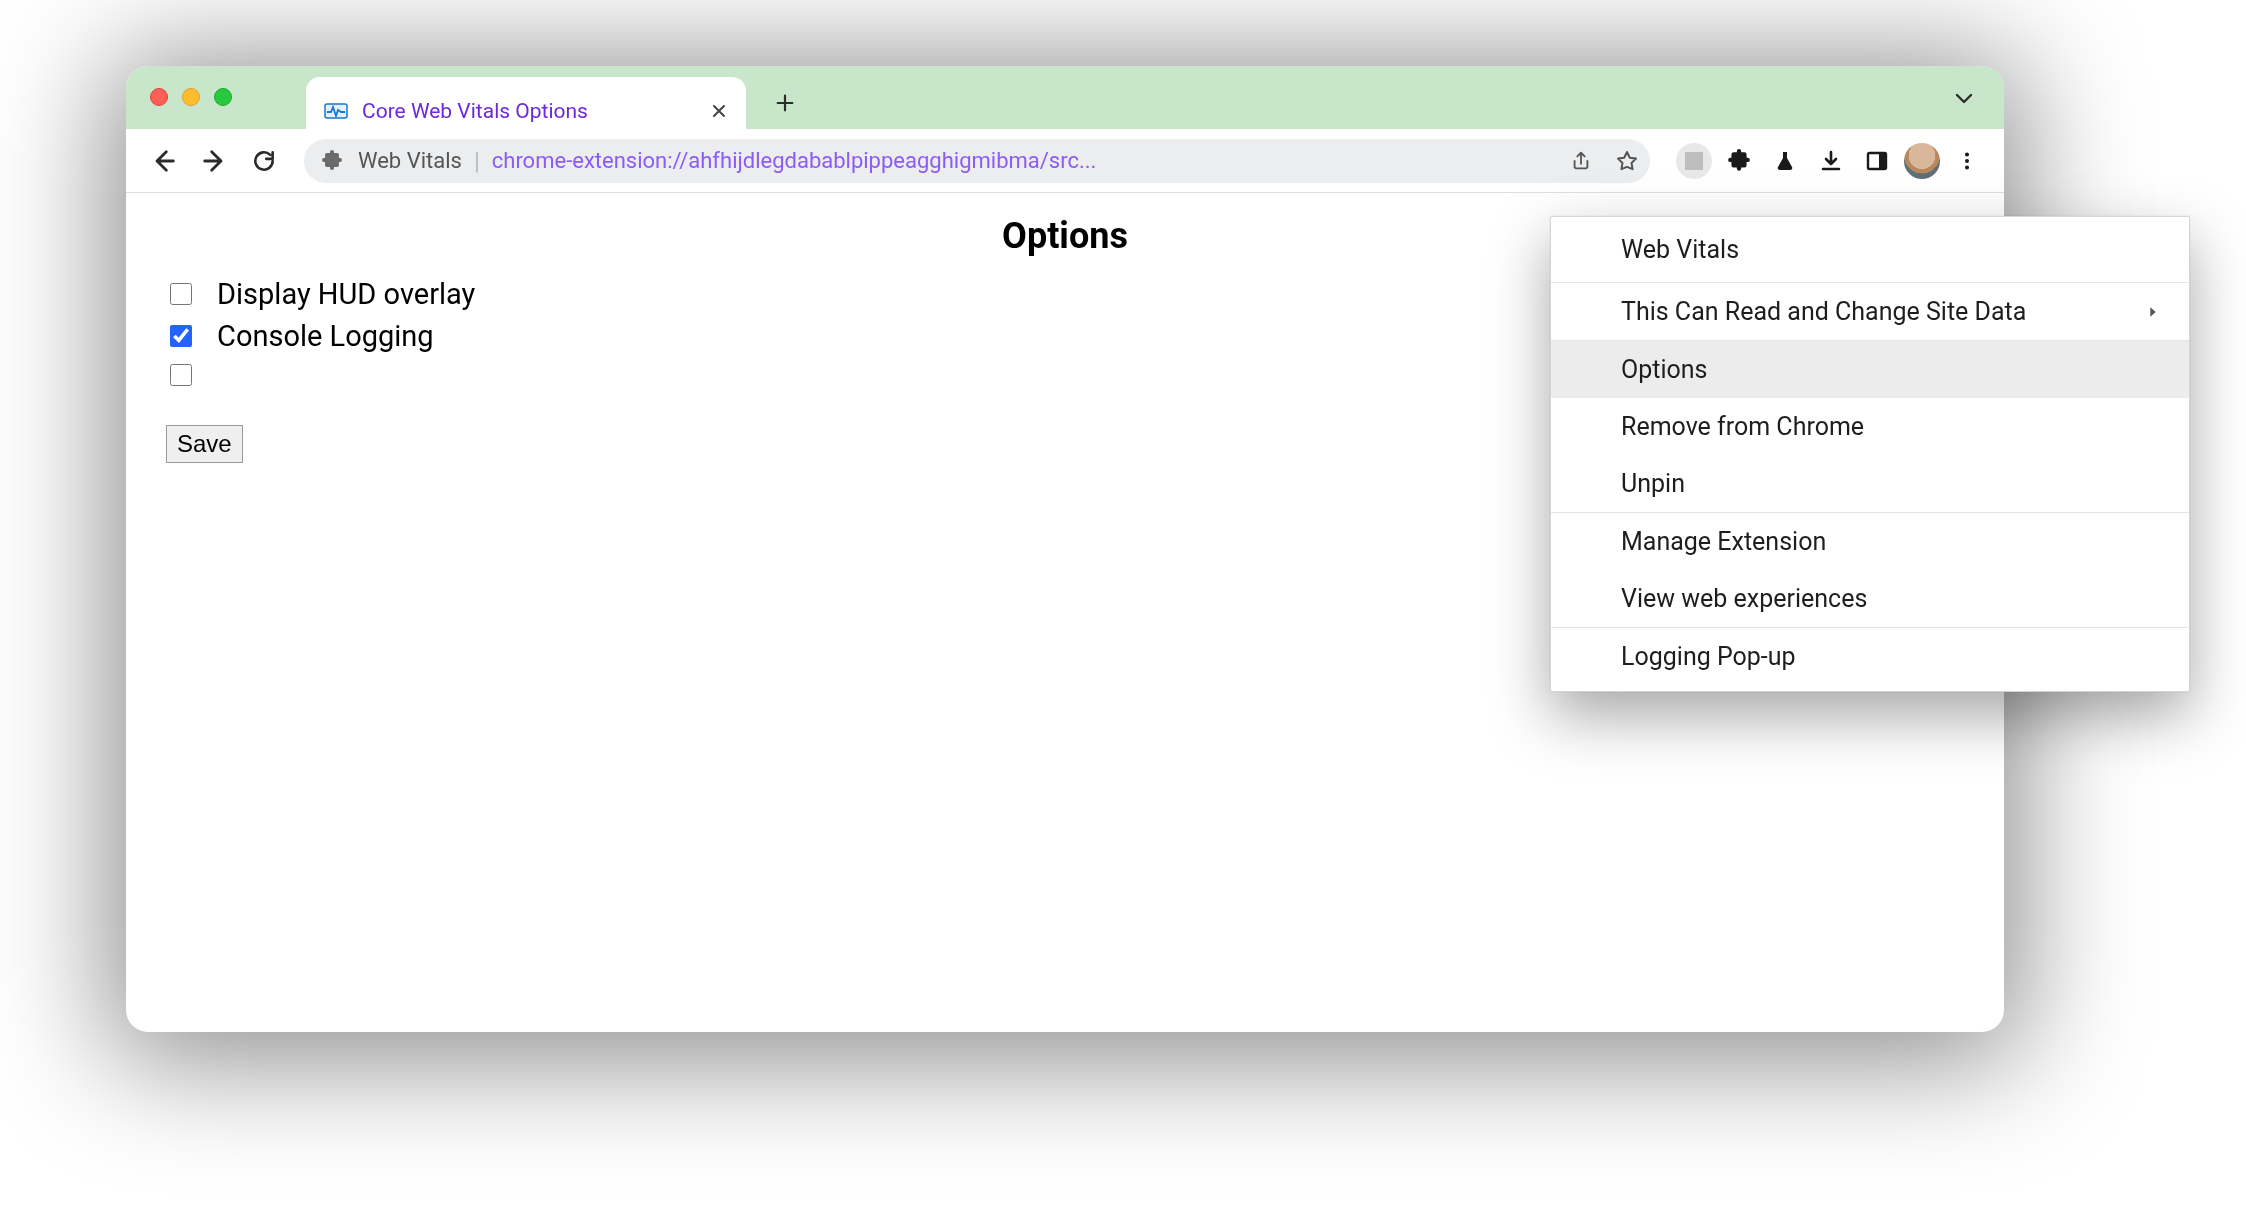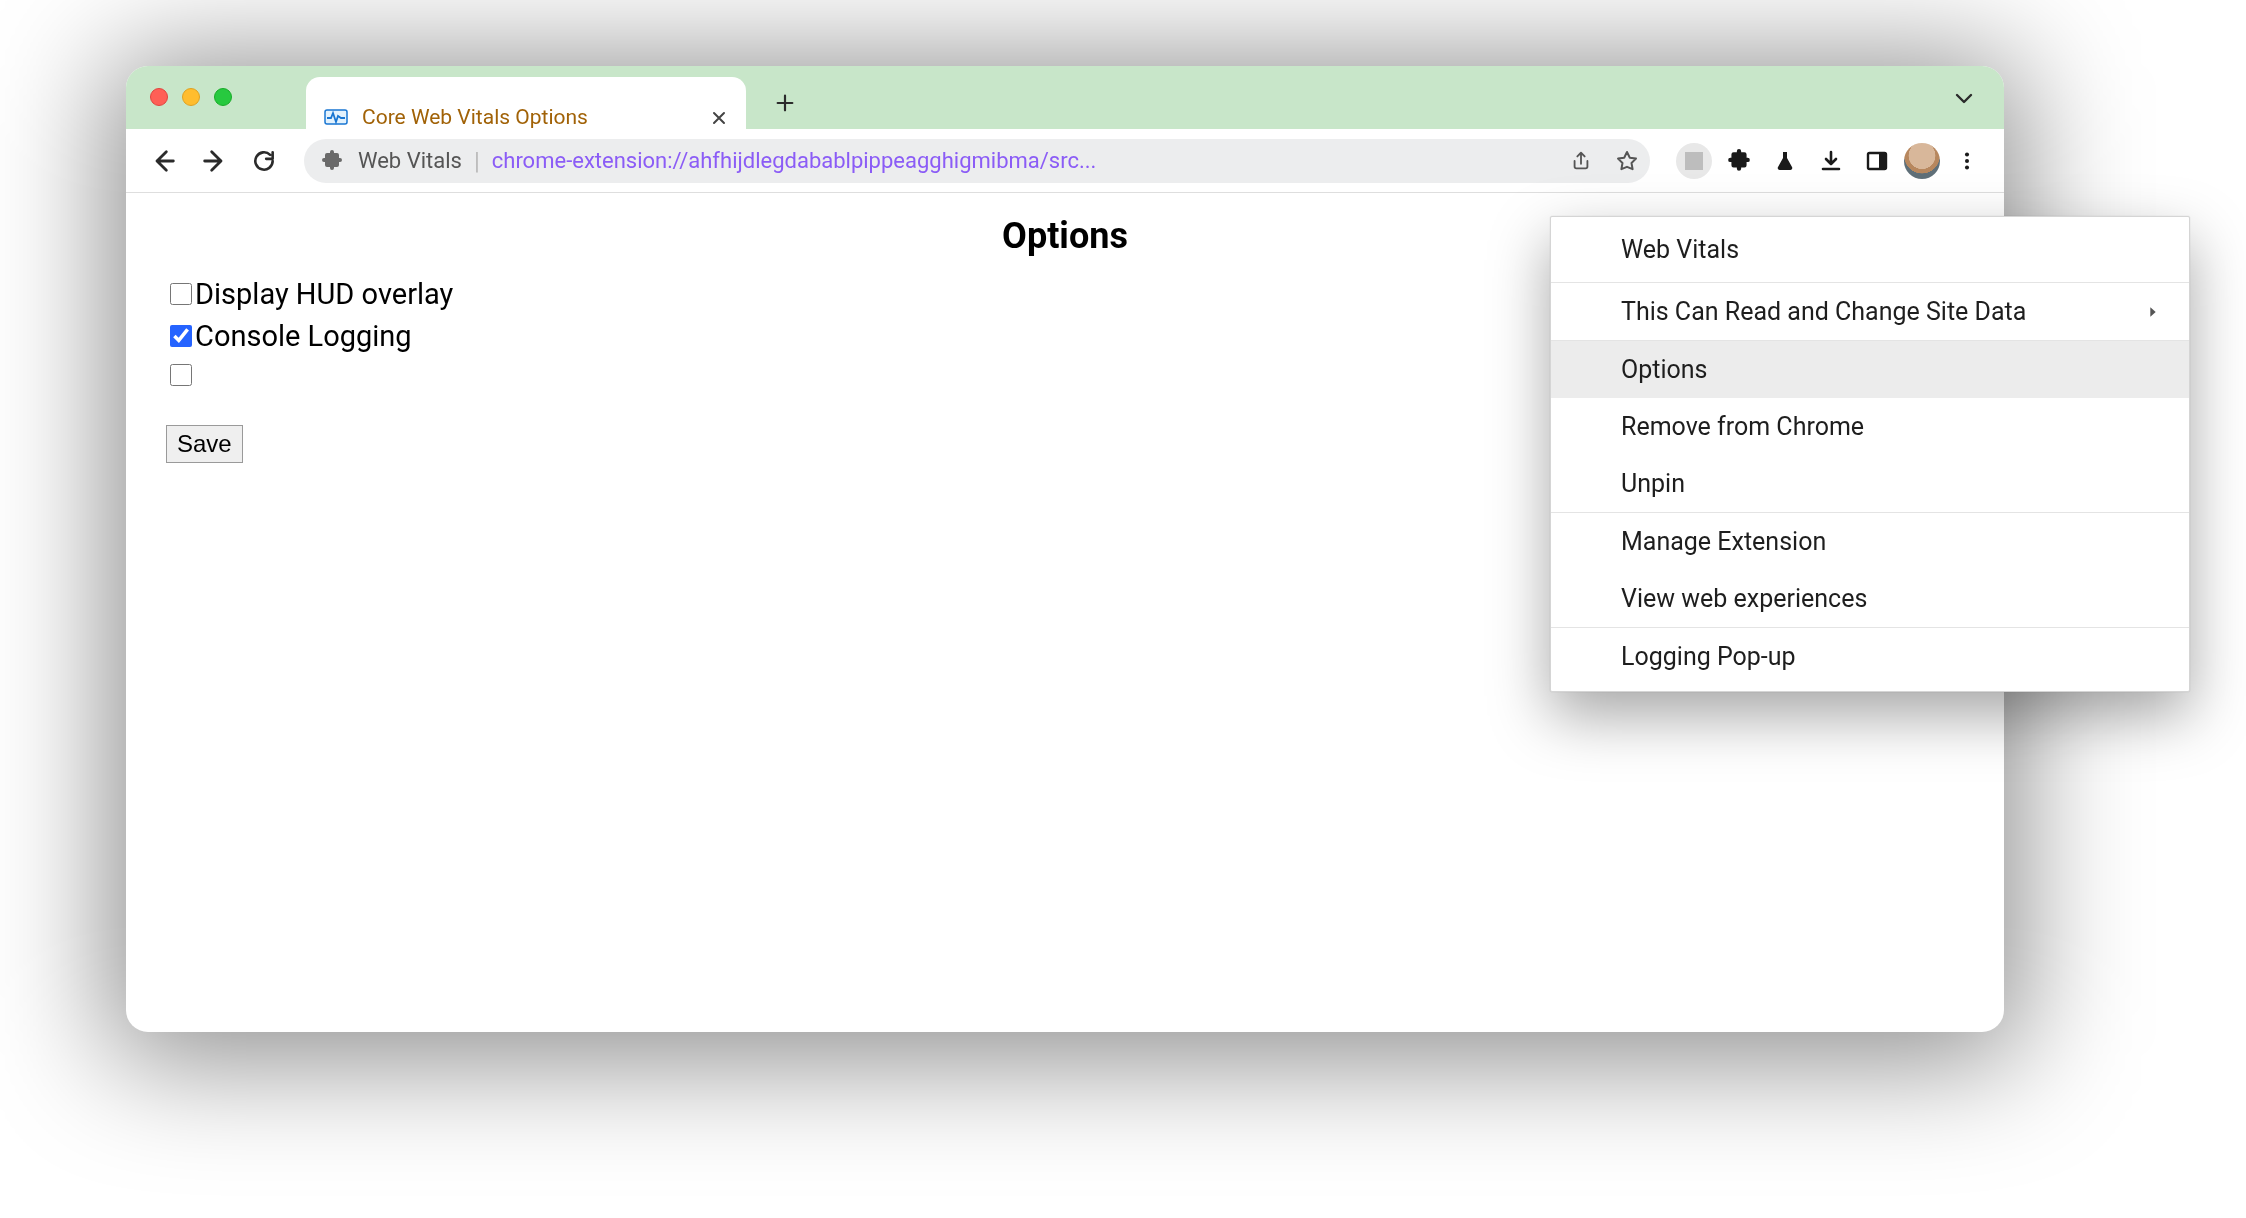--- a/index.html
+++ b/index.html
@@ -59,24 +59,24 @@
     margin-left:168px;
     height:100%;
   }
   .tab {
     background:#fff;
     height:52px;
     min-width:440px;
     border-top-left-radius:14px;
     border-top-right-radius:14px;
     display:flex;
-    align-items:flex-end;
+    align-items:center;
     padding:16px 16px 0 18px;
     font-size:21px;
-    color:#a16207;
+    color:#6d28d9;
     position:relative;
     box-shadow: inset 0 -1px 0 rgba(0,0,0,0);
   }
   .tab .favicon {
     width:24px; height:24px; margin-right:14px;
     display:inline-flex; align-items:center; justify-content:center;
     flex:0 0 auto;
   }
   .tab .title { flex:1; white-space:nowrap; overflow:hidden; text-overflow:ellipsis; }
   .tab .close {
@@ -148,21 +148,21 @@
     position:relative;
     padding: 12px 40px 40px 40px;
   }
   .page h1 {
     text-align:center;
     font-size:36px;
     font-weight:700;
     margin:10px 0 20px 0;
   }
   .opt-row {
-    display:flex; align-items:center; gap:0;
+    display:flex; align-items:center; gap:22px;
     font-size:29px;
     margin: 8px 0;
   }
   .opt-row input[type="checkbox"]{
     width:22px; height:22px;
     accent-color:#2563ff;
   }
   .save-btn {
     margin-top:28px;
     font-size:24px;

